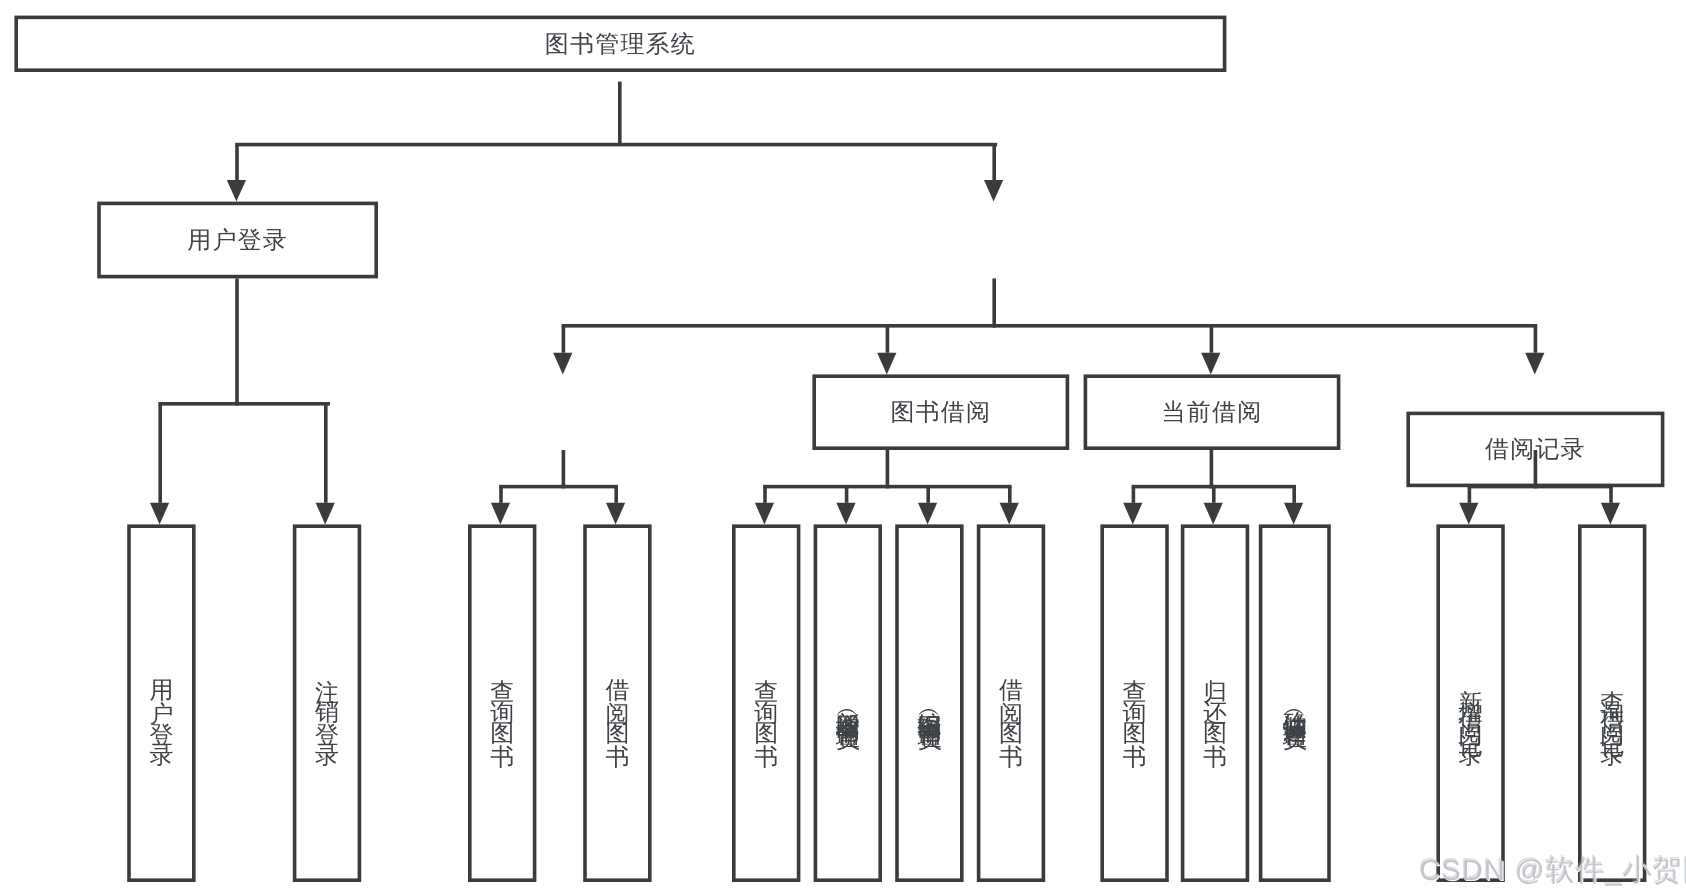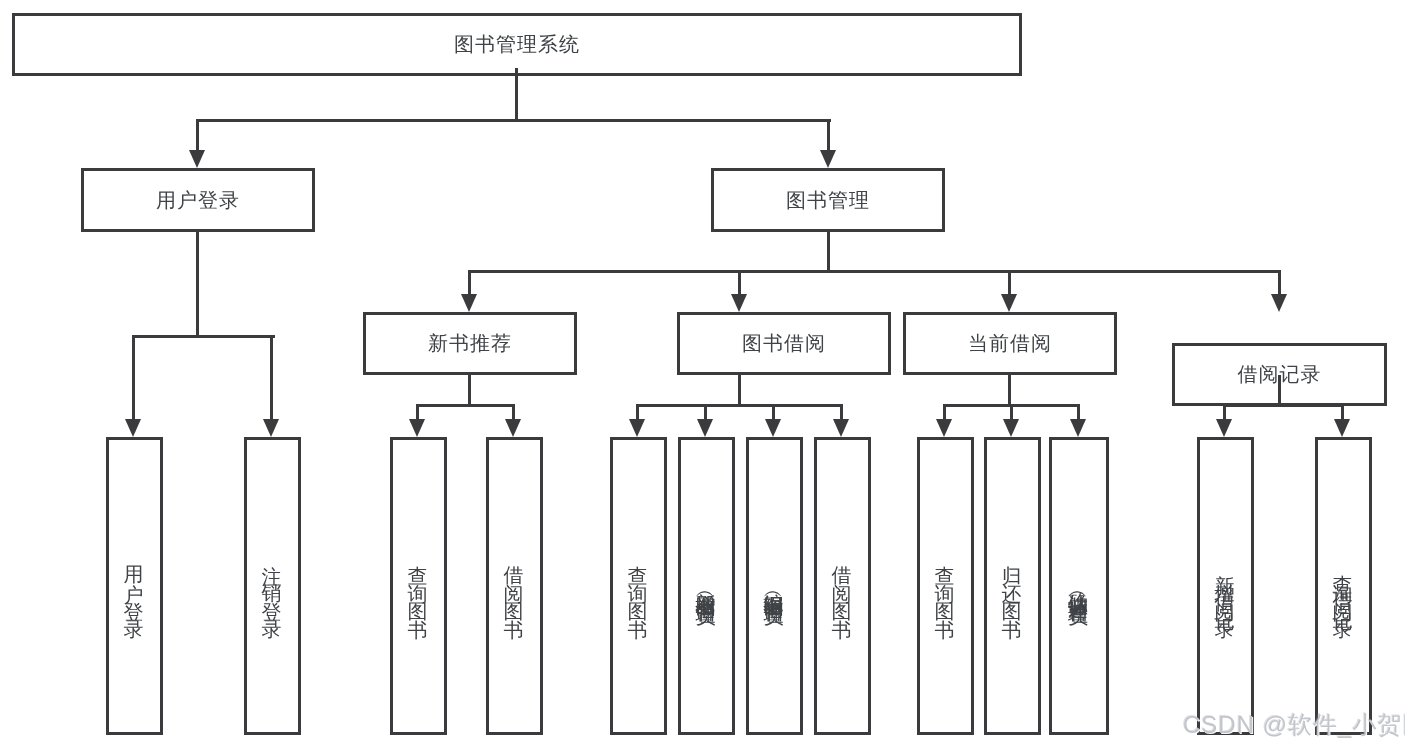--- a/index.html
+++ b/index.html
@@ -73,34 +73,28 @@
     text-shadow:1px 1px 0 rgba(255,255,255,0.95), -1px -1px 0 rgba(160,164,170,0.35);
     white-space:nowrap;
     letter-spacing:1px;
   }
 </style>
 </head>
 <body>
 
 <div id="canvas">
 
-  <div class="node" style="left:12px; top:13px; width:1010px; height:63px;justify-content:center;">
+  <div class="node" style="left:12px; top:13px; width:1010px; height:47px;justify-content:center;">
     <span>图书管理系统</span>
   </div>
 
   <div class="node" style="left:81px; top:168px; width:234px; height:64px;">
     <span>用户登录</span>
   </div>
-  <div class="node" style="left:711px; top:168px; width:234px; height:64px;">
-    <span>图书管理</span>
-  </div>
 
-  <div class="node" style="left:363px; top:312px; width:214px; height:63px;">
-    <span>新书推荐</span>
-  </div>
   <div class="node" style="left:633px; top:312px; width:214px; height:63px;margin-left:44px;">
     <span>图书借阅</span>
   </div>
   <div class="node" style="left:903px; top:312px; width:214px; height:63px;">
     <span>当前借阅</span>
   </div>
   <div class="node" style="left:1172px; top:312px; width:215px; height:63px;margin-top:31px;">
     <span>借阅记录</span>
   </div>
 

